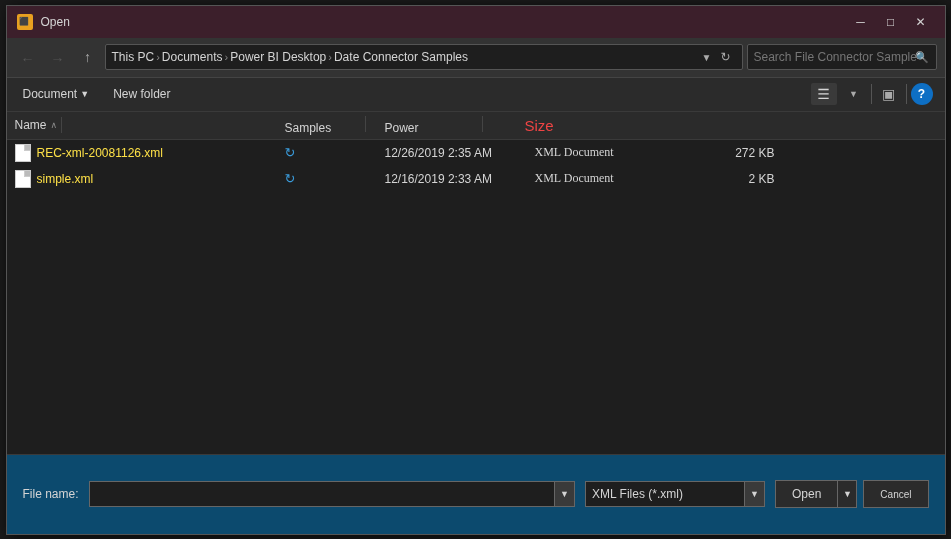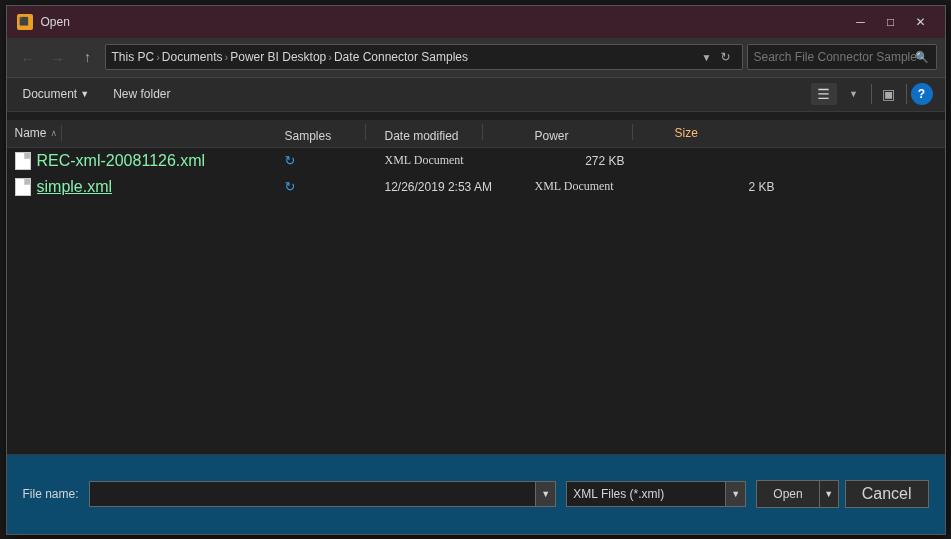--- a/index.html
+++ b/index.html
@@ -225,42 +225,41 @@
       overflow: hidden;
     }
     .file-header {
       display: flex;
       align-items: center;
       height: 28px;
       background: #2b2b2b;
       border-bottom: 1px solid #3a3a3a;
       padding: 0 8px;
       flex-shrink: 0;
-      margin-top: 8px;
     }
     .col-name { flex: 0 0 270px; font-size: 12px; color: #d4d4d4; display: flex; align-items: center; gap: 4px; }
     .col-status { flex: 0 0 100px; font-size: 12px; color: #d4d4d4; }
     .col-date { flex: 0 0 150px; font-size: 12px; color: #d4d4d4; }
     .col-type { flex: 0 0 140px; font-size: 12px; color: #d4d4d4; }
-    .col-size { flex: 0 0 100px; font-size: 12px; color: #fdba74; }
+    .col-size { flex: 0 0 100px; font-size: 15px; color: #ef4444; }
     .sort-icon { font-size: 9px; color: #888; }
     .col-divider { width: 1px; background: #444; height: 16px; margin-right: 4px; }
 
     .file-list {
       flex: 1;
       overflow-y: auto;
     }
     .file-row {
       display: flex;
       align-items: center;
       height: 26px;
       padding: 0 8px;
       cursor: pointer;
     }
-    .file-name { flex: 0 0 248px; font-size: 16px; color: #86efac; white-space: nowrap; overflow: hidden; text-overflow: ellipsis; }
+    .file-name { flex: 0 0 248px; font-size: 12px; color: #fde047; white-space: nowrap; overflow: hidden; text-overflow: ellipsis; }
     .file-status { flex: 0 0 100px; font-size: 12px; color: #3a9ad9; }
     .file-date { flex: 0 0 150px; font-size: 12px; color: #d4d4d4; }
     .file-type { flex: 0 0 140px; font-size: 12px; color: #d4d4d4; font-family: Liberation Serif, serif; }
     .file-size { flex: 0 0 100px; font-size: 12px; color: #d4d4d4; text-align: right; }
 
     .sync-icon {
       color: #3a9ad9;
       font-size: 13px;
     }
 
@@ -361,21 +360,21 @@
       justify-content: center;
       font-size: 9px;
     }
     .cancel-btn {
       height: 28px;
       background: #2b2b2b;
       border: 1px solid #666;
       color: #d4d4d4;
       cursor: pointer;
       padding: 0 16px;
-      font-size: 16px;
+      font-size: 10px;
       margin-left: 6px;
     }
 
     
     .doc-icon {
       width: 16px;
       height: 18px;
       background: #ffffff;
       position: relative;
       border: 1px solid #ccc;
@@ -453,56 +452,53 @@
     <div class="file-header">
       <div class="col-name">
         <span>Name</span>
         <span class="sort-icon">∧</span>
         <div class="col-divider"></div>
       </div>
       <div class="col-status">
         <span>Samples</span>
         <div class="col-divider" style="display:inline-block;margin-left:30px;"></div>
       </div>
-      <div class="col-date">
-        <span>Date modified</span>
-        <div class="col-divider" style="display:inline-block;margin-left:20px;"></div>
-      </div>
       <div class="col-type">
         <span>Power</span>
         <div class="col-divider" style="display:inline-block;margin-left:60px;"></div>
       </div>
       <div class="col-size">
         <span>Size</span>
       </div>
     </div>
 
     <div class="file-list">
 
       <div class="file-row">
         <div style="display:flex;align-items:center;flex:0 0 270px;">
           <div class="doc-icon"></div>
           <span class="file-name" style="margin-left:6px;">REC-xml-20081126.xml</span>
         </div>
         <div class="file-status">
           <span class="sync-icon">↻</span>
         </div>
+        <div class="file-date">12/26/2019 2:35 AM</div>
         <div class="file-type">XML Document</div>
         <div class="file-size">272 KB</div>
       </div>
 
       <div class="file-row">
         <div style="display:flex;align-items:center;flex:0 0 270px;">
           <div class="doc-icon"></div>
-          <span class="file-name" style="margin-left:6px;text-decoration:underline;">simple.xml</span>
+          <span class="file-name" style="margin-left:6px;">simple.xml</span>
         </div>
         <div class="file-status">
           <span class="sync-icon">↻</span>
         </div>
-        <div class="file-date">12/26/2019 2:53 AM</div>
+        <div class="file-date">12/16/2019 2:33 AM</div>
         <div class="file-type">XML Document</div>
         <div class="file-size">2 KB</div>
       </div>
     </div>
   </div>
 
   <div class="bottom-bar">
     <span class="filename-label">File name:</span>
     <div class="filename-input-wrapper">
       <input class="filename-input" type="text" value="" style="">

